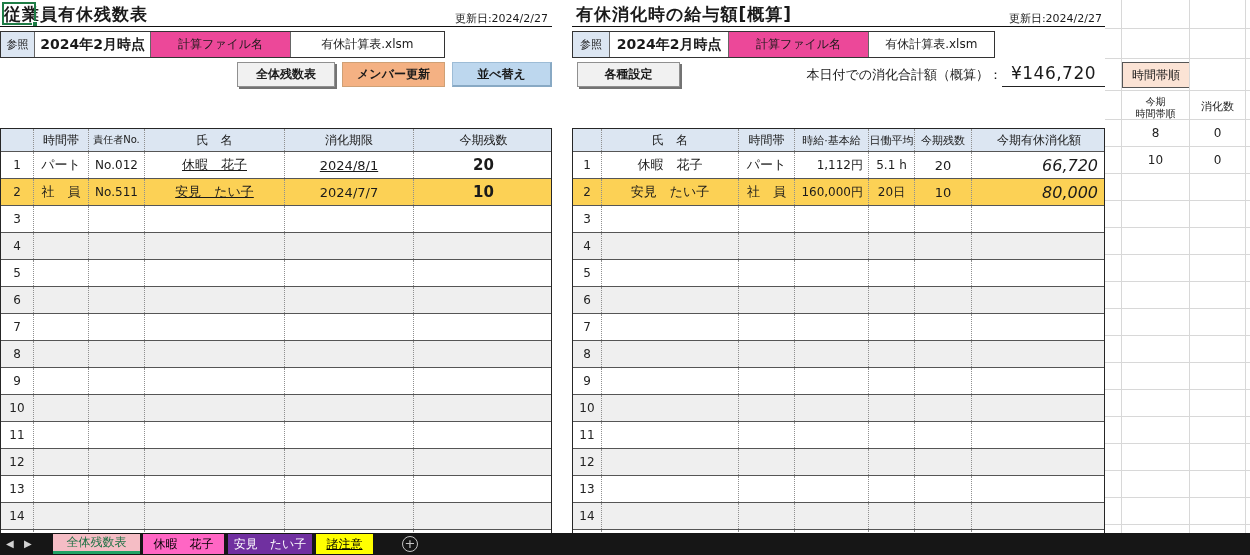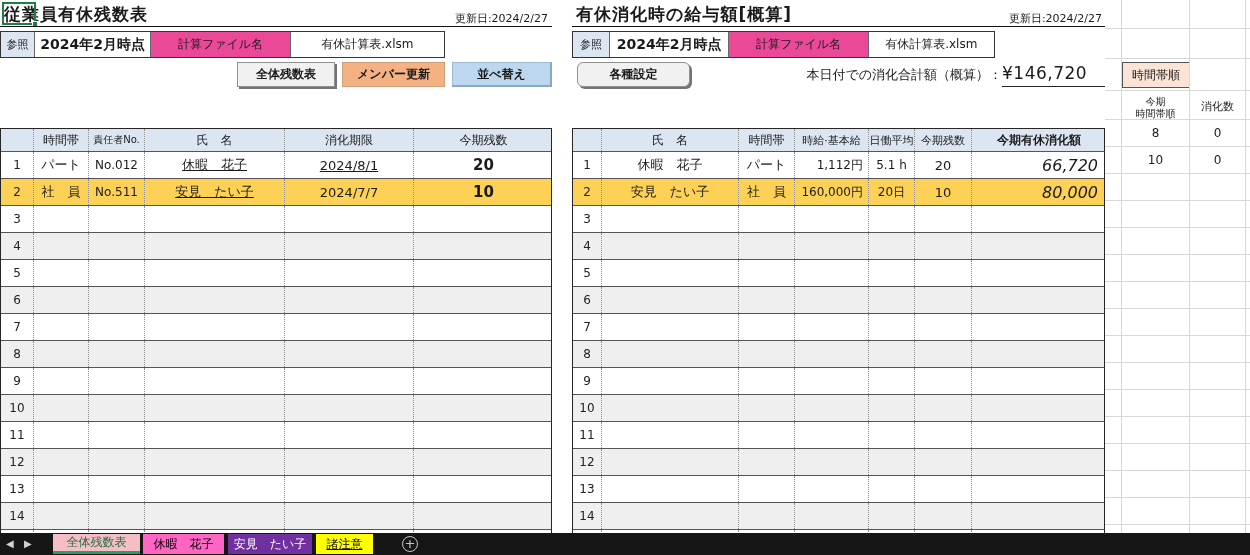--- a/index.html
+++ b/index.html
@@ -31,23 +31,23 @@
   .refcell.lbl{ background:#DCE6F2; font-size:11px; }
   .refcell.lbl2{ background:#ec4899; font-size:12px;text-align:center; }
   .refcell.asof{ font-weight:bold; font-size:14px; }
   
   .btn{ position:absolute; top:62px; height:25px; display:flex; align-items:center; justify-content:center;
         font-size:12px; font-weight:bold; cursor:pointer; white-space:nowrap;}
   .btn.classic{ background:#f1f1f1; border:1px solid #909090; box-shadow:2px 2px 0 rgba(90,90,90,.85); }
   .btn-add{ left:237px; width:98px; }
   .btn-update{ left:342px; width:103px; background:#F4B183; border:1px solid #cfa075; }
   .btn-sort{ left:452px; width:100px; background:#BDD7EE; border:1px solid #9dbcd6; border-right:2px solid #88a9c4; border-bottom:2px solid #88a9c4;}
-  .btn-settings{ left:577px; width:113px;border-radius:6px; }
+  .btn-settings{ left:577px; width:103px; }
   .total-label{ position:absolute; left:690px; top:66px; width:312px; text-align:right; font-size:13px; white-space:nowrap;}
-  .total-value{ position:absolute; left:1002px; top:60px; width:103px; height:27px; text-align:left;
+  .total-value{ position:absolute; left:1002px; top:60px; width:103px; height:27px; text-align:center;
                 font-size:17px; letter-spacing:.5px; border-bottom:1.5px solid #222; padding-top:3px;}
   .badge{ position:absolute; left:1122px; top:62px; width:68px; height:26px; background:#FBE3D5;
           border:1px solid #555; font-size:12px; display:flex; align-items:center; justify-content:center; cursor:pointer;}
   
   .tbl{ position:absolute; top:96px; border:1.5px solid #262626; overflow:hidden; background:#fff; height:437px;margin-top:32px;}
   #left-table{ left:0; width:552px; }
   #right-table{ left:572px; width:533px; }
   .trow{ display:flex; height:27px; border-bottom:1px solid #555; background:#fff;}
   .trow.thead{ height:23px; background:#DCE6F2; }
   .trow.shade{ background:#EFEFEF; }
@@ -257,21 +257,21 @@
       </div>
     </div>
   <div class="tbl" id="right-table">
       <div class="trow thead">
         <div class="cell hcell " style="width: 28px;"></div>
         <div class="cell hcell " style="width: 137px;">氏　名</div>
         <div class="cell hcell " style="width: 56px;">時間帯</div>
         <div class="cell hcell hm" style="width: 74px;">時給·基本給</div>
         <div class="cell hcell hm" style="width: 46px;">日働平均</div>
         <div class="cell hcell hm" style="width: 57px;">今期残数</div>
-        <div class="cell hcell " style="width: 135px; font-weight: bold;">今期有休消化額</div>
+        <div class="cell hcell " style="width: 135px;">今期有休消化額</div>
       </div>
       <div class="trow">
         <div class="cell num" style="width: 28px;">1</div>
         <div class="cell ctr13" style="width: 137px;">休暇　花子</div>
         <div class="cell ctr13" style="width: 56px;">パート</div>
         <div class="cell rgt12" style="width: 74px;">1,112円</div>
         <div class="cell ctr12" style="width: 46px;">5.1 h</div>
         <div class="cell ctr13" style="width: 57px;">20</div>
         <div class="cell money" style="width: 135px;">66,720</div>
       </div>

